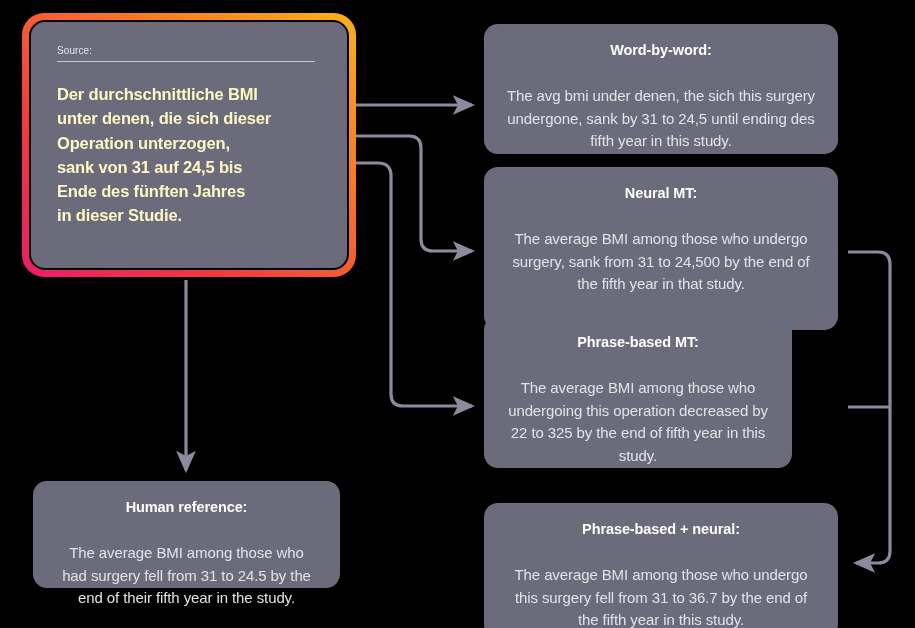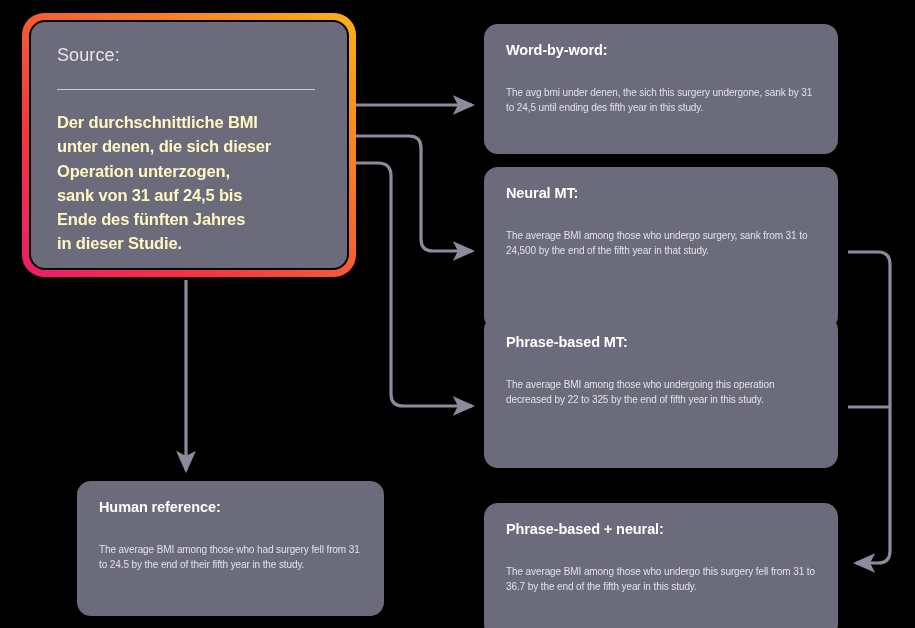--- a/index.html
+++ b/index.html
@@ -31,31 +31,32 @@
   }
 
   
   .card {
     position: absolute;
     box-sizing: border-box;
     background: #6b6b7b;
     border-radius: 14px;
     padding: 18px 22px 20px 22px;
     z-index: 2;
+    text-align: center;
   }
   .card-title {
     font-size: 14.5px;
     font-weight: bold;
     color: #ffffff;
     letter-spacing: -0.1px;
     line-height: 1.2;
     margin: 0 0 26px 0;
   }
   .card-body {
-    font-size: 10px;
+    font-size: 15px;
     font-weight: normal;
     color: #e2e2e8;
     line-height: 1.5;
     margin: 0;
     letter-spacing: -0.1px;
   }
 
   
   #source-card {
     position: absolute;
@@ -77,46 +78,46 @@
   #source-inner {
     width: 100%;
     height: 100%;
     box-sizing: border-box;
     background: #6b6b7b;
     border-radius: 16px;
     border: 2px solid #000000;
     padding: 23px 26px 0 26px;
   }
   .source-label {
-    font-size: 18px;
+    font-size: 10px;
     color: #e4e4ea;
     font-weight: normal;
-    margin: 0 0 23px 0;
+    margin: 0 0 5px 0;
     letter-spacing: 0.1px;
   }
   .source-rule {
     height: 1px;
     background: #c9c9d2;
     margin: 0 6px 20px 0;
   }
   .source-text {
     font-size: 16.5px;
     font-weight: bold;
     color: #fef9c3;
     line-height: 1.47;
     margin: 0;
     letter-spacing: -0.15px;
   }
 
   
   #card-wbw       { left: 484px; top: 24px;  width: 354px; height: 130px; }
   #card-neural    { left: 484px; top: 167px; width: 354px; height: 163px; }
-  #card-phrase    { left: 484px; top: 316px; width: 354px; height: 152px; }
+  #card-phrase    { left: 484px; top: 316px; width: 308px; height: 152px; }
   #card-hybrid    { left: 484px; top: 503px; width: 354px; height: 135px; }
-  #card-human     { left: 33px;  top: 481px; width: 307px; height: 135px; margin-left: 44px; }
+  #card-human     { left: 33px;  top: 481px; width: 307px; height: 107px; }
 </style>
 </head>
 <body>
 
 <div id="canvas">
 
   <svg id="connectors" viewBox="0 0 915 628" width="915" height="628">
     <defs>
       <marker id="arrowhead" markerWidth="7" markerHeight="7" refX="6" refY="3.5" orient="auto" markerUnits="strokeWidth">
         <path d="M0,0.4 L7,3.5 L0,6.6 L1.6,3.5 Z" fill="#8b8b9b"></path>

